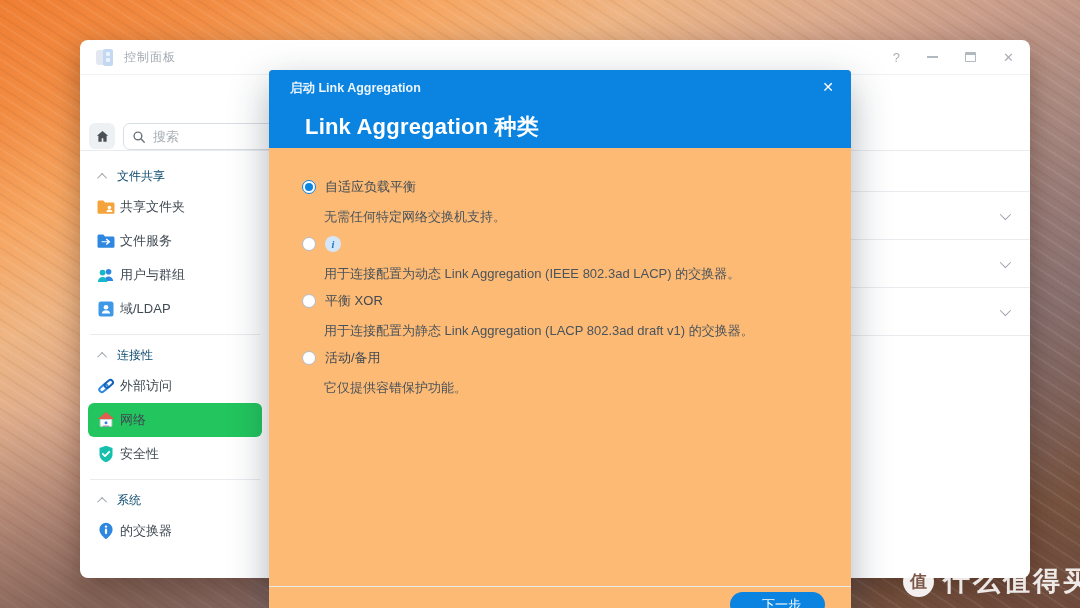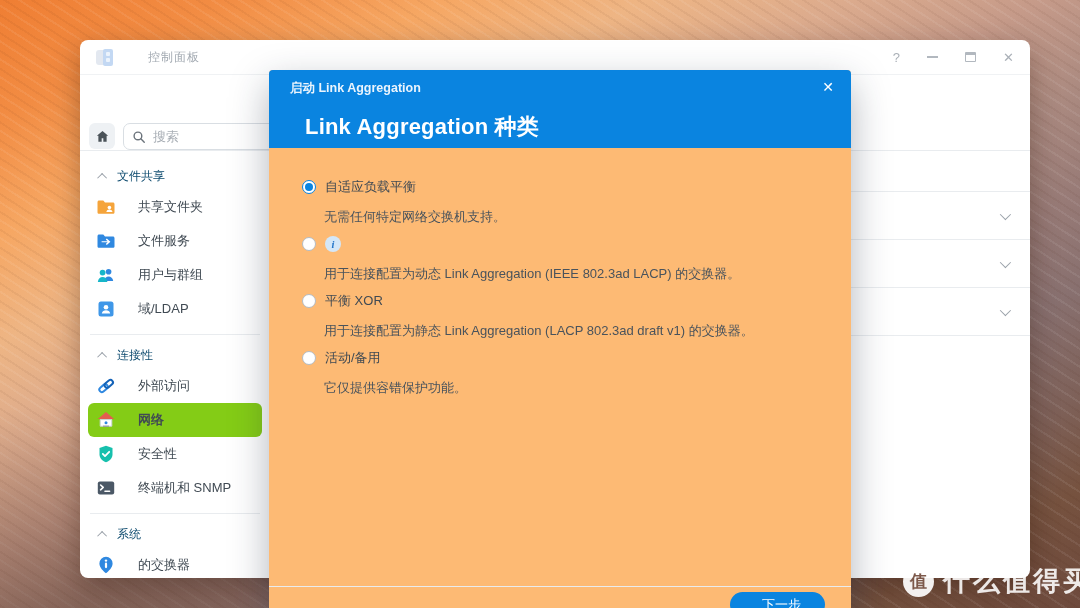--- a/index.html
+++ b/index.html
@@ -29,21 +29,21 @@
   }
 
   
   .window {
     position:absolute; left:80px; top:40px; width:950px; height:538px;
     background:#fff; border-radius:8px; box-shadow:0 10px 28px rgba(40,15,5,.35);
     overflow:hidden; z-index:5;
   }
   .titlebar {
     position:absolute; left:0; top:0; right:0; height:35px;
-    display:flex; align-items:center; border-bottom:1px solid #f0f2f4;gap:24px;
+    display:flex; align-items:center; border-bottom:1px solid #f0f2f4;
   }
   .titlebar .app-icon { margin-left:16px; width:17px; height:17px; position:relative; opacity:.85; }
   .titlebar .app-icon .ic-l { position:absolute; left:0; top:1px; width:8px; height:15px; background:#dfe5ee; border-radius:3px 0 0 3px; }
   .titlebar .app-icon .ic-r { position:absolute; right:0; top:0; width:10px; height:17px; background:#b9d2f1; border-radius:2px; }
   .titlebar .app-icon .d1, .titlebar .app-icon .d2 { position:absolute; width:4px; height:4px; background:#e9f2fc; border-radius:1px; right:3px; }
   .titlebar .app-icon .d1 { top:3px; } .titlebar .app-icon .d2 { top:9px; }
   .titlebar .title { margin-left:11px; font-size:12px; color:#a2a9b1; letter-spacing:1px; }
   .win-controls { margin-left:auto; margin-right:16px; display:flex; align-items:center; gap:27px; color:#aab0b7; }
   .win-controls .wc { font-size:13px; line-height:1; cursor:default; }
   .wc-min { width:11px; height:2px; background:#b2b8bf; }
@@ -58,22 +58,22 @@
     position:absolute; left:43px; top:47px; width:300px; height:27px;
     border:1px solid #d9dee3; border-radius:7px; background:#fff;
     display:flex; align-items:center; padding:0 8px; gap:7px;
   }
   .search-box input { border:0; outline:0; flex:1; font-size:13px; color:#444; background:transparent; font-family:inherit; }
   .search-box input::placeholder { color:#a7adb4; }
 
   
   .sidebar { position:absolute; left:0; top:112px; width:190px; bottom:0; padding:4px 8px 0 8px; }
   .side-header { height:28px; margin-top:6px; display:flex; align-items:center; gap:10px; padding-left:12px; color:#0c4a6e; font-size:12px; }
-  .side-item { height:34px; display:flex; align-items:center; gap:22px; padding-left:8px; border-radius:6px; font-size:13px; color:#404a53; }
-  .side-item.selected { background:#84cc16;font-weight:bold; }
+  .side-item { height:34px; display:flex; align-items:center; gap:4px; padding-left:8px; border-radius:6px; font-size:13px; color:#404a53; }
+  .side-item.selected { background:#22c55e; }
   .side-divider { height:1px; background:#e9ecef; margin:8px 2px 0 2px; }
   .side-icon { width:20px; height:20px; flex:0 0 20px; display:flex; align-items:center; justify-content:center; }
   .chev-up { width:7px; height:7px; border-left:1.5px solid #9aa1a9; border-top:1.5px solid #9aa1a9; transform:rotate(45deg) translateY(2px); }
 
   
   .content { position:absolute; left:250px; top:112px; right:0; bottom:0; }
   .content .gap { height:40px; border-bottom:1px solid #e9ecef; }
   .content .crow { height:48px; border-bottom:1px solid #e9ecef; display:flex; align-items:center; justify-content:flex-end; padding-right:22px; }
   .chev-down { width:8px; height:8px; border-right:1.5px solid #9aa1a9; border-bottom:1.5px solid #9aa1a9; transform:rotate(45deg) translateY(-2px); }
 
@@ -239,30 +239,20 @@
       <div class="side-item">
         <span class="side-icon">
           <svg width="20" height="20" viewBox="0 0 20 20">
               <path d="M10 1.8 16.5 4v6.2c0 4-2.9 6.6-6.5 8.1-3.6-1.5-6.5-4.1-6.5-8.1V4z" fill="#17c0ad"></path>
               <path d="m6.8 9.9 2.2 2.2 4.2-4.3" fill="none" stroke="#fff" stroke-width="1.8" stroke-linecap="round" stroke-linejoin="round"></path>
             </svg>
         </span>
         <span>安全性</span>
       </div>
 
-      <div class="side-item">
-        <span class="side-icon">
-          <svg width="20" height="20" viewBox="0 0 20 20">
-              <rect x="1.8" y="3.5" width="16.4" height="13" rx="2" fill="#4b5866"></rect>
-              <path d="m4.6 7 2.6 2.4-2.6 2.4" fill="none" stroke="#fff" stroke-width="1.6" stroke-linecap="round" stroke-linejoin="round"></path>
-              <path d="M9 13.2h4.6" stroke="#fff" stroke-width="1.6" stroke-linecap="round"></path>
-            </svg>
-        </span>
-        <span>终端机和 SNMP</span>
-      </div>
 
       <div class="side-divider"></div>
 
       <div class="side-header">
         <span class="chev-up"></span>
         <span>系统</span>
       </div>
 
       <div class="side-item">
         <span class="side-icon">

